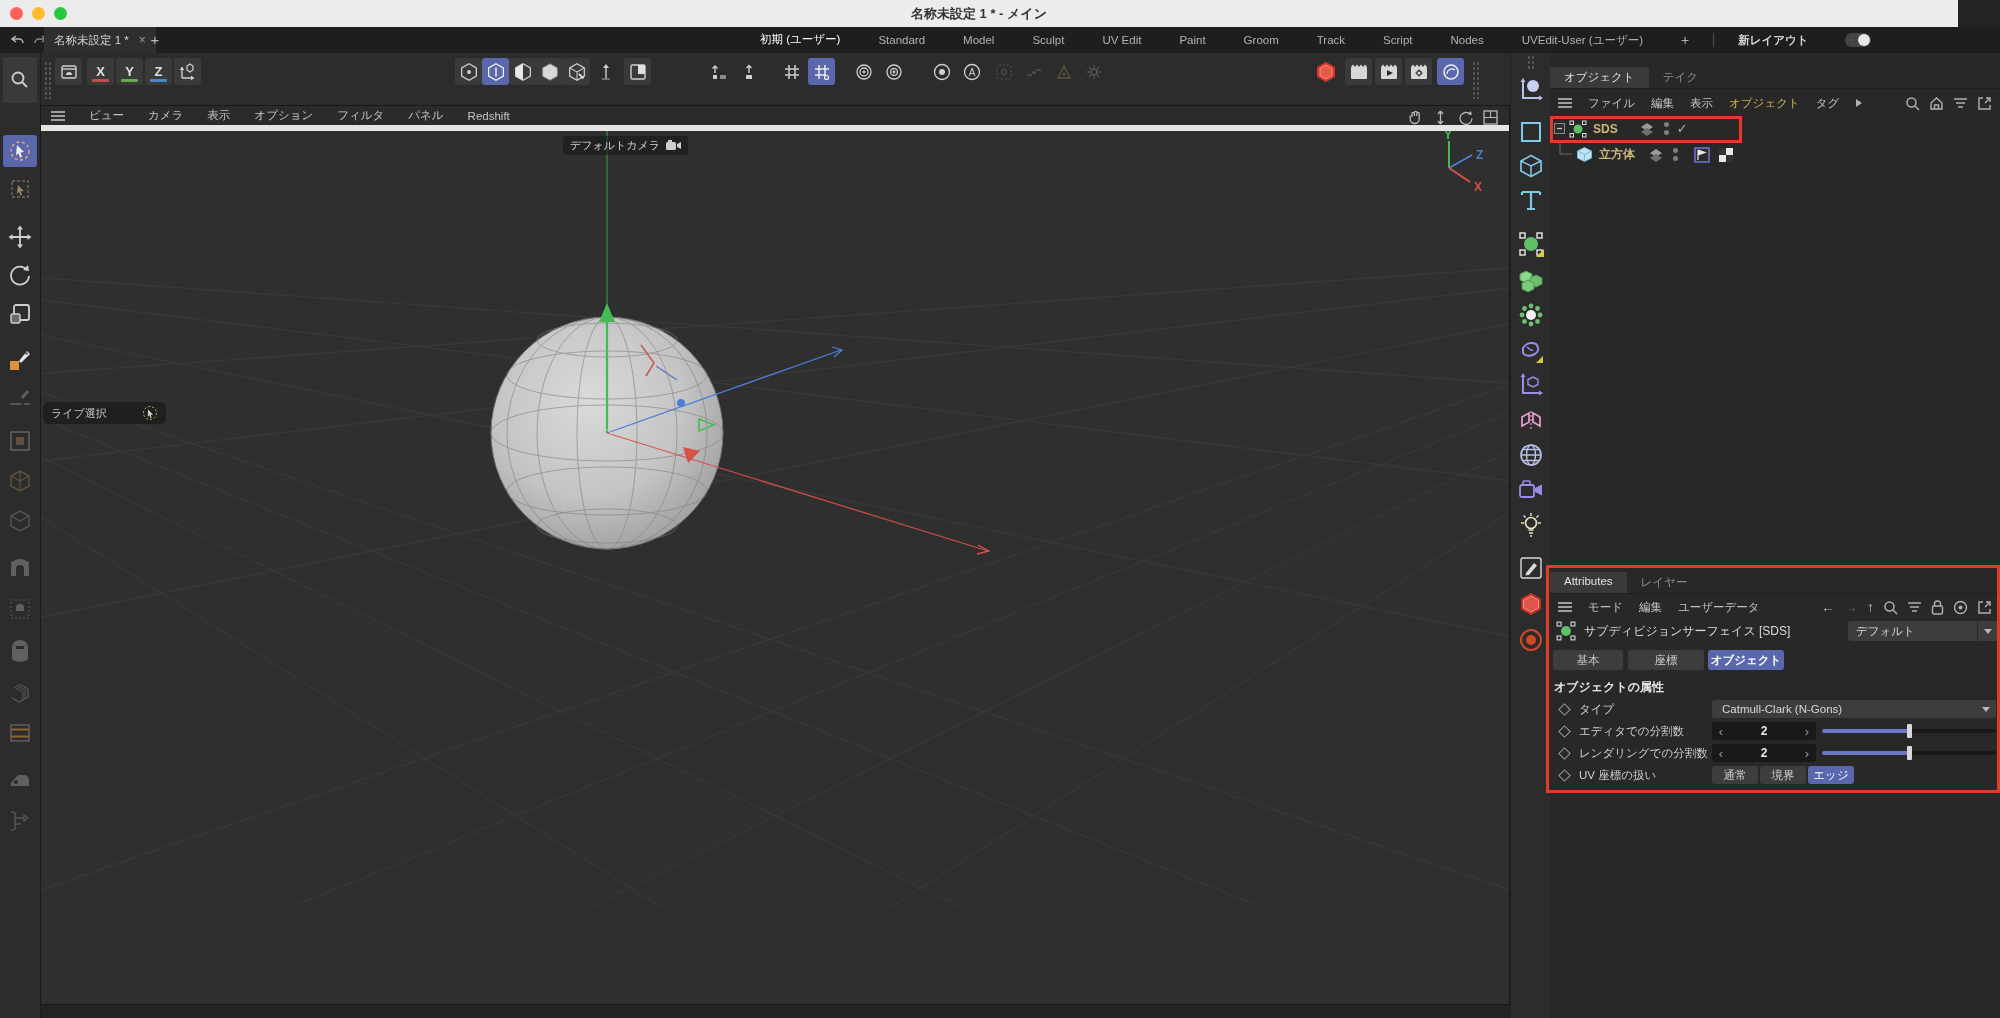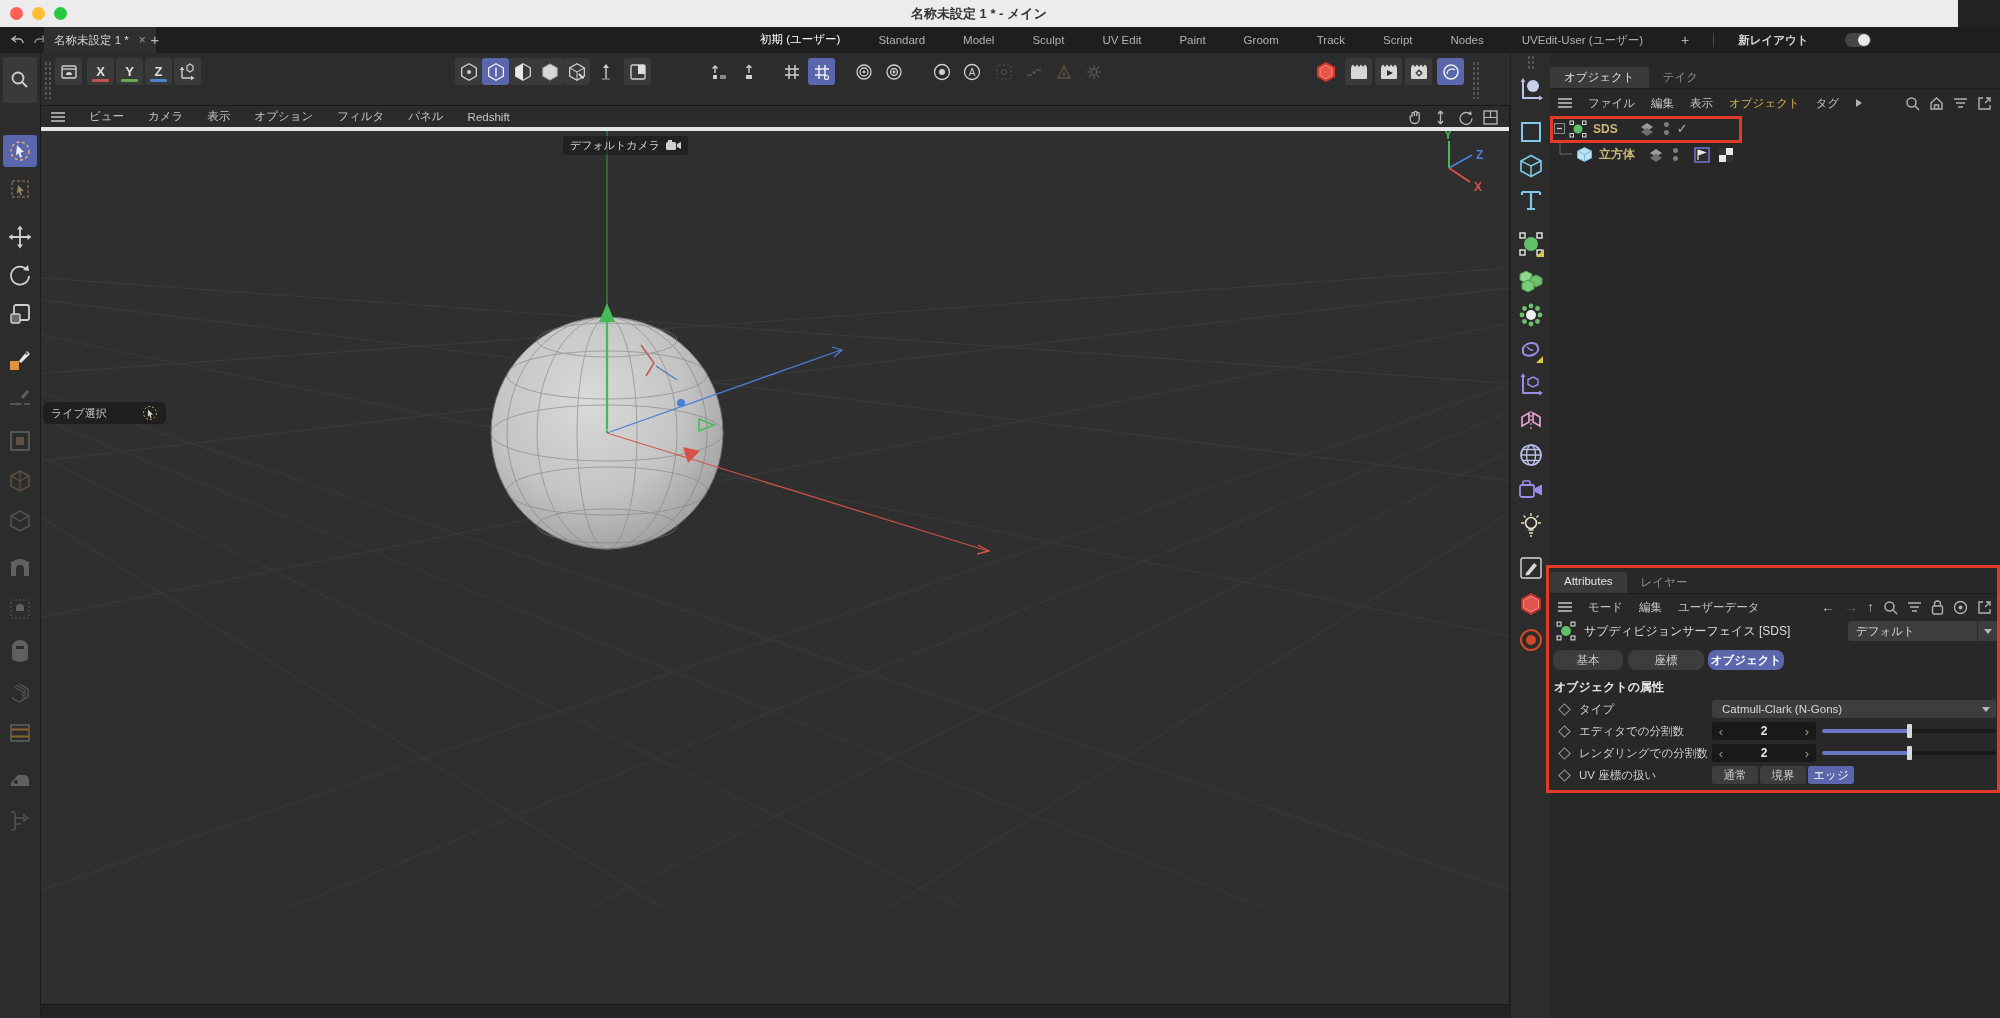--- a/index.html
+++ b/index.html
@@ -52,21 +52,21 @@
   .sbtn{position:absolute;left:3px;width:34px;height:32px;border-radius:3px;
         display:flex;align-items:center;justify-content:center}
   .sbtn.active{background:#5b67ad}
   .searchbox{position:absolute;left:3px;top:4px;width:34px;height:46px;background:#3a3a3a;
         border-radius:3px;display:flex;align-items:center;justify-content:center}
 
   
   .viewport{position:absolute;left:40px;top:105px;width:1470px;height:900px;background:#2f2f2f;
             border:1px solid #191919;box-sizing:border-box}
   .vp-menubar{position:absolute;left:0;top:0;width:100%;height:25px;background:#2b2b2b;
-              border-bottom:4px solid #e5e5e5;display:flex;align-items:center;gap:24px;
+              border-bottom:6px solid #e5e5e5;display:flex;align-items:center;gap:24px;
               padding-left:10px;box-sizing:border-box;font-size:11.5px;color:#c6c6c6}
   .vp-menu-icons{position:absolute;right:10px;top:3px;display:flex;gap:8px}
   .vp-canvas{position:absolute;left:0;top:25px}
   .vp-camera-label{position:absolute;left:522px;top:30px;background:rgba(22,22,22,.55);
         padding:2px 7px;border-radius:2px;color:#d5d5d5;font-size:11px;display:flex;gap:6px;align-items:center}
   .vp-tool-hint{position:absolute;left:2px;top:296px;background:rgba(28,28,28,.85);
         padding:3px 8px;border-radius:6px;color:#c9c9c9;font-size:11px;display:flex;gap:35px;align-items:center}
   .vp-bottom{position:absolute;left:0;bottom:0;width:100%;height:27px;background:#262626;
         border-top:1px solid #1d1d1d}
   .vp-grid-label{position:absolute;right:16px;top:3px;background:#1d1d1d;padding:3px 10px;
@@ -92,21 +92,21 @@
   .vis-dot{width:5px;height:5px;border-radius:50%;background:#7d7d7d}
   .check{color:#b5b5b5;font-size:13px;margin-left:8px}
 
   .attr-header{position:absolute;display:flex;align-items:center;gap:8px;font-size:12px;color:#dcdcdc}
   .dropdown{background:#3d3d3d;border-radius:3px;height:20px;display:flex;align-items:center;
             font-size:11.5px;color:#d8d8d8;position:absolute}
   .dd-chev{margin-left:auto;width:20px;height:100%;display:flex;align-items:center;justify-content:center;
            border-left:1px solid #2c2c2c}
   .chev-down{width:0;height:0;border-left:4px solid transparent;border-right:4px solid transparent;
              border-top:5px solid #b8b8b8}
-  .attr-tab2{height:20px;border-radius:8px;background:#3d3d3d;color:#d0d0d0;font-size:11.5px;
+  .attr-tab2{height:20px;border-radius:3px;background:#3d3d3d;color:#d0d0d0;font-size:11.5px;
              display:flex;align-items:center;justify-content:center;position:absolute}
   .attr-tab2.sel{background:#5b67ad;color:#fff;font-weight:bold}
   .sec-title{font-weight:bold;color:#e6e6e6;font-size:12px;position:absolute}
   .arow{position:absolute;left:0;width:450px;height:20px;display:flex;align-items:center}
   .adiamond{width:7px;height:7px;border:1px solid #9a9a9a;transform:rotate(45deg);margin-left:10px}
   .alabel{margin-left:10px;font-size:11.5px;color:#d0d0d0}
   .stepper{position:absolute;left:162px;width:104px;height:18px;background:#191919;border-radius:3px;
            display:flex;align-items:center;color:#e8e8e8;font-size:12px}
   .step-arrow{width:18px;text-align:center;color:#9a9a9a;font-size:13px}
   .step-val{flex:1;text-align:center;font-weight:bold}

